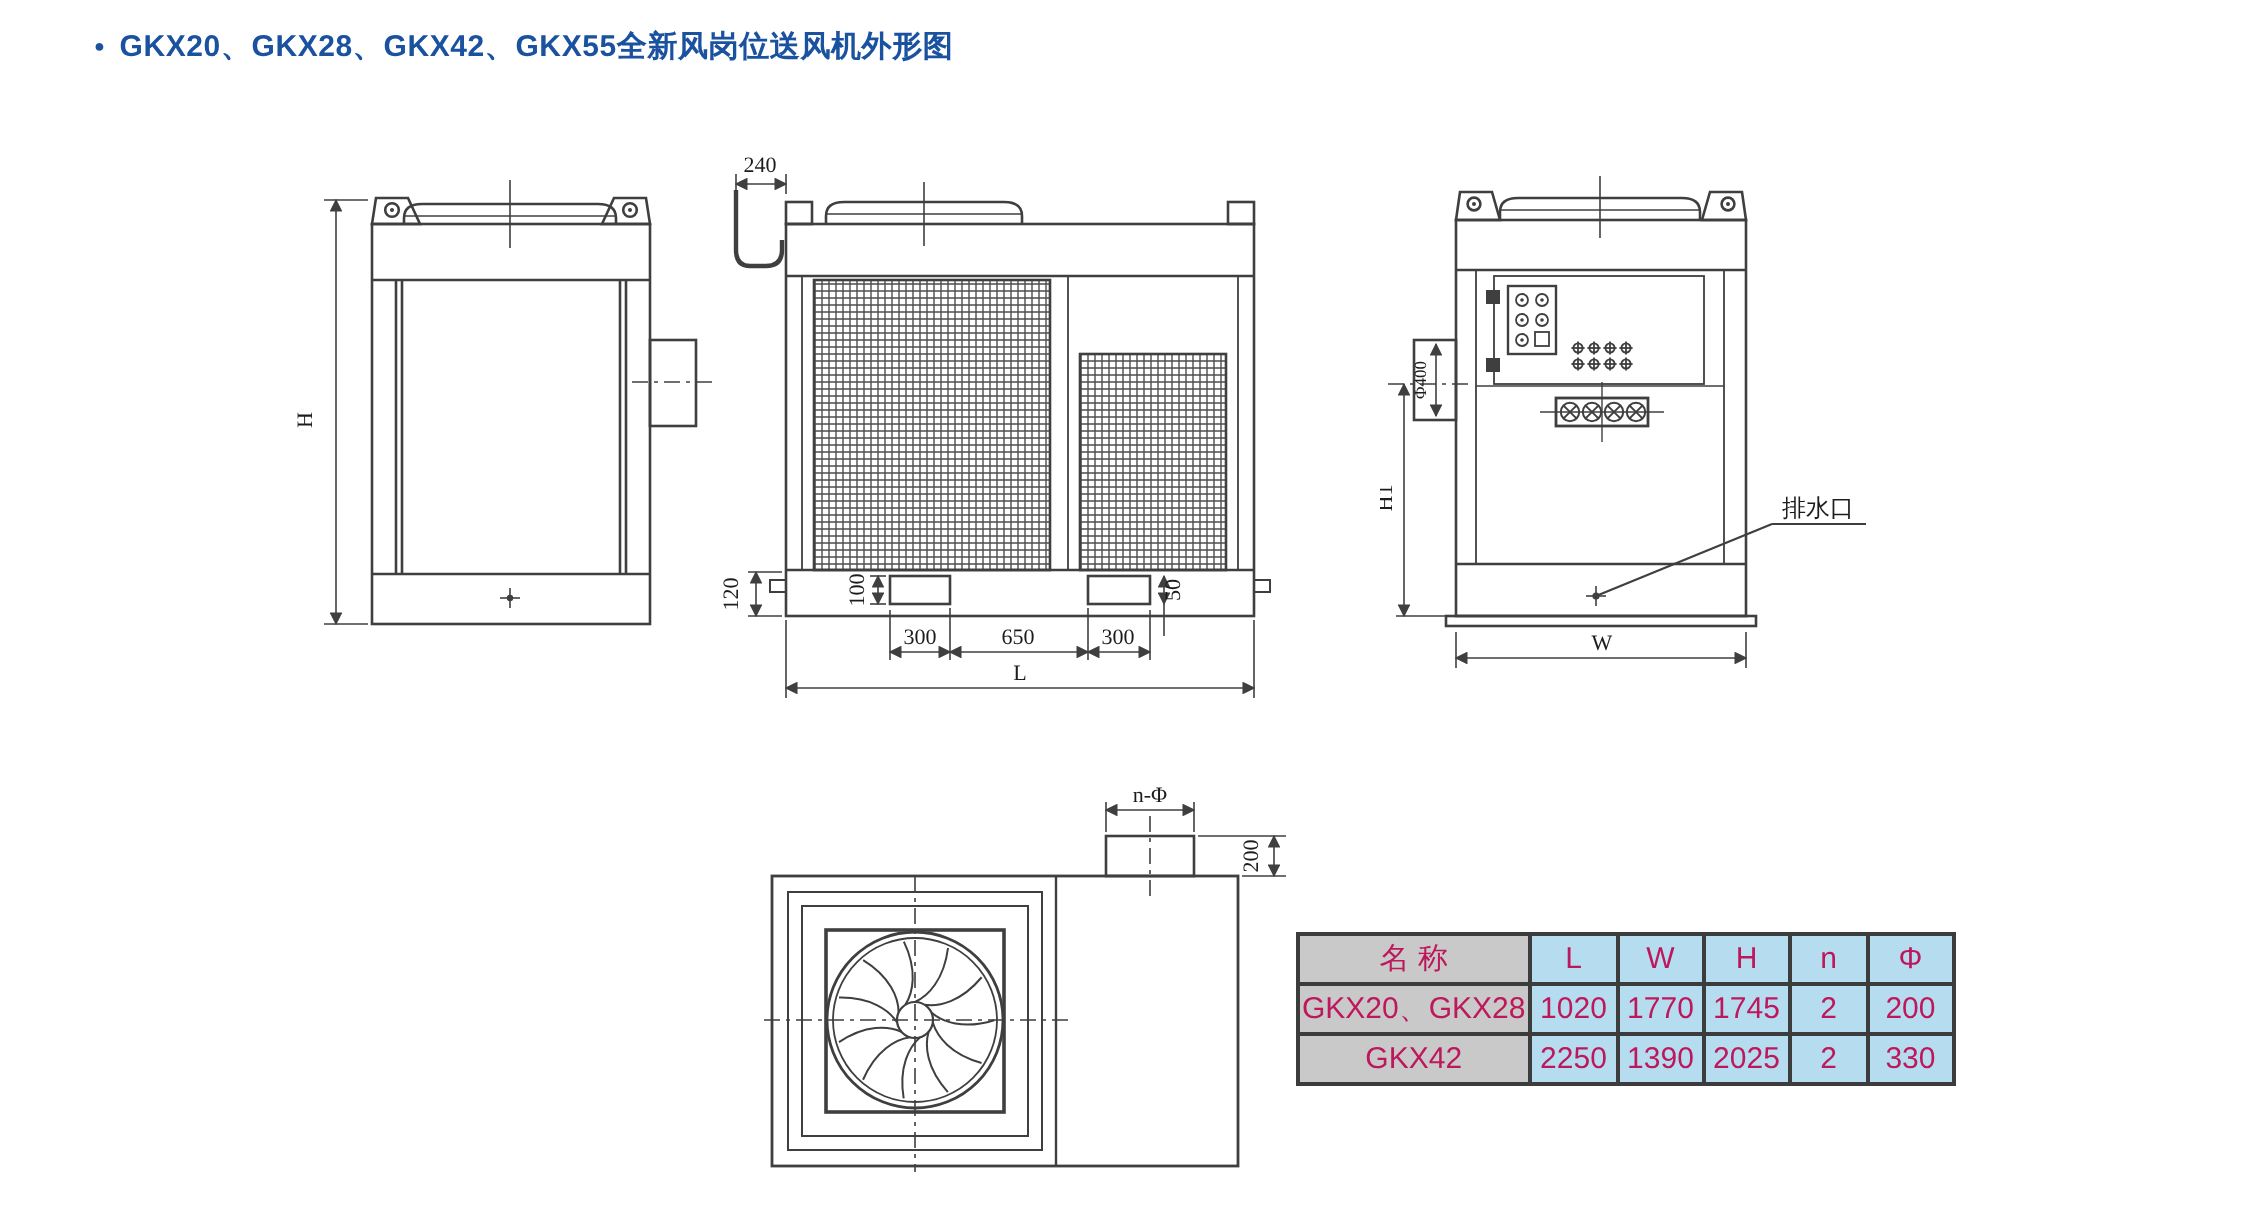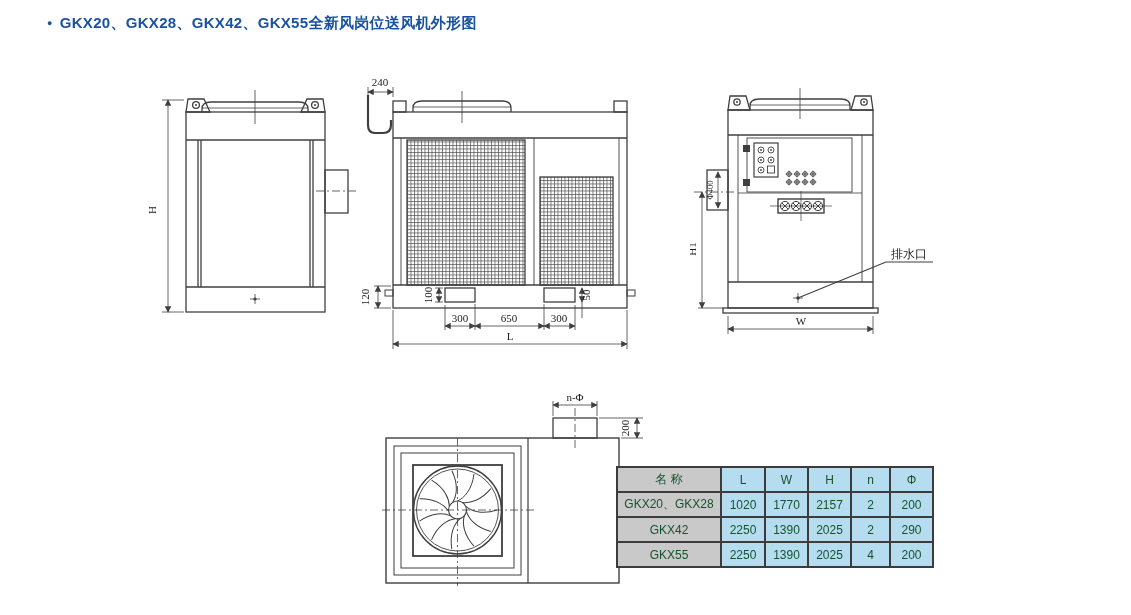--- a/index.html
+++ b/index.html
@@ -13,23 +13,23 @@
     display:flex;align-items:center;gap:7px;
     color:#1b52a0;font-weight:bold;font-size:15px;letter-spacing:.3px;
   }
   .page-title .bullet{font-size:9px;line-height:1;}
   svg{position:absolute;}
   svg text{font-family:"Liberation Serif","DejaVu Serif",serif;fill:#1c1c1c;}
   .dimtxt{font-size:11px;}
   .dimtxt-s{font-size:8.5px;}
   .cjk{font-size:12px;}
   table.spec{
-    position:absolute;left:616px;top:466px;
+    position:absolute;left:648px;top:466px;
     border-collapse:collapse;table-layout:fixed;
-    font-size:12px;color:#14532d;
+    font-size:15px;color:#be185d;
   }
   table.spec th,table.spec td{
     border:2px solid #3c3c3c;text-align:center;vertical-align:middle;
     height:23px;padding:0 1px;font-weight:normal;overflow:hidden;white-space:nowrap;
   }
   .c-name{background:#c9c9c9;}
   .c-val{background:#b5ddef;}
   .w-name{width:100px;} .w-l{width:40px;} .w-w{width:39px;} .w-h{width:39px;} .w-n{width:35px;} .w-p{width:39px;}
 </style>
 </head>
@@ -278,34 +278,26 @@
     <th class="c-val w-l">L</th>
     <th class="c-val w-w">W</th>
     <th class="c-val w-h">H</th>
     <th class="c-val w-n">n</th>
     <th class="c-val w-p">Φ</th>
   </tr>
   <tr>
     <td class="c-name">GKX20、GKX28</td>
     <td class="c-val">1020</td>
     <td class="c-val">1770</td>
-    <td class="c-val">2157</td>
+    <td class="c-val">1745</td>
     <td class="c-val">2</td>
     <td class="c-val">200</td>
   </tr>
   <tr>
     <td class="c-name">GKX42</td>
     <td class="c-val">2250</td>
     <td class="c-val">1390</td>
     <td class="c-val">2025</td>
     <td class="c-val">2</td>
-    <td class="c-val">290</td>
-  </tr>
-  <tr>
-    <td class="c-name">GKX55</td>
-    <td class="c-val">2250</td>
-    <td class="c-val">1390</td>
-    <td class="c-val">2025</td>
-    <td class="c-val">4</td>
-    <td class="c-val">200</td>
+    <td class="c-val">330</td>
   </tr>
 </tbody>
   </table>
 
 </body></html>

